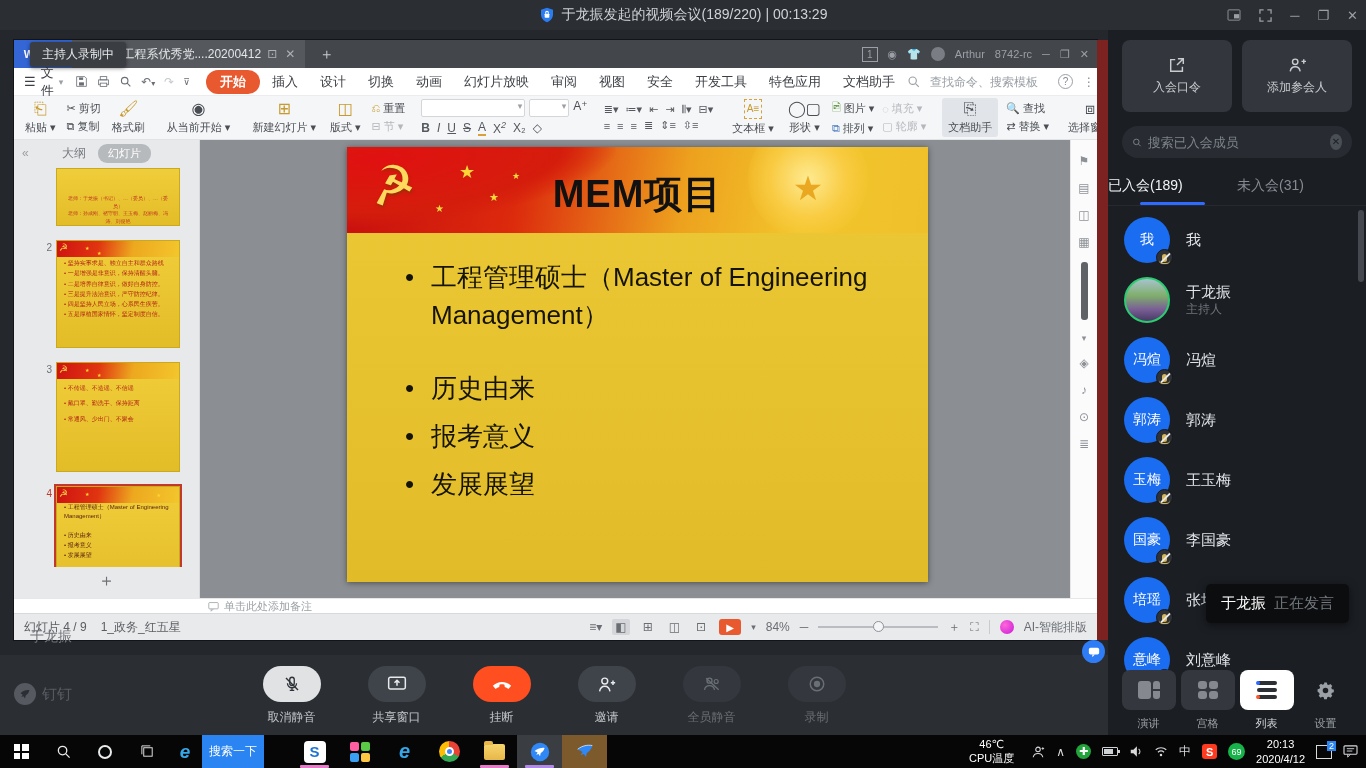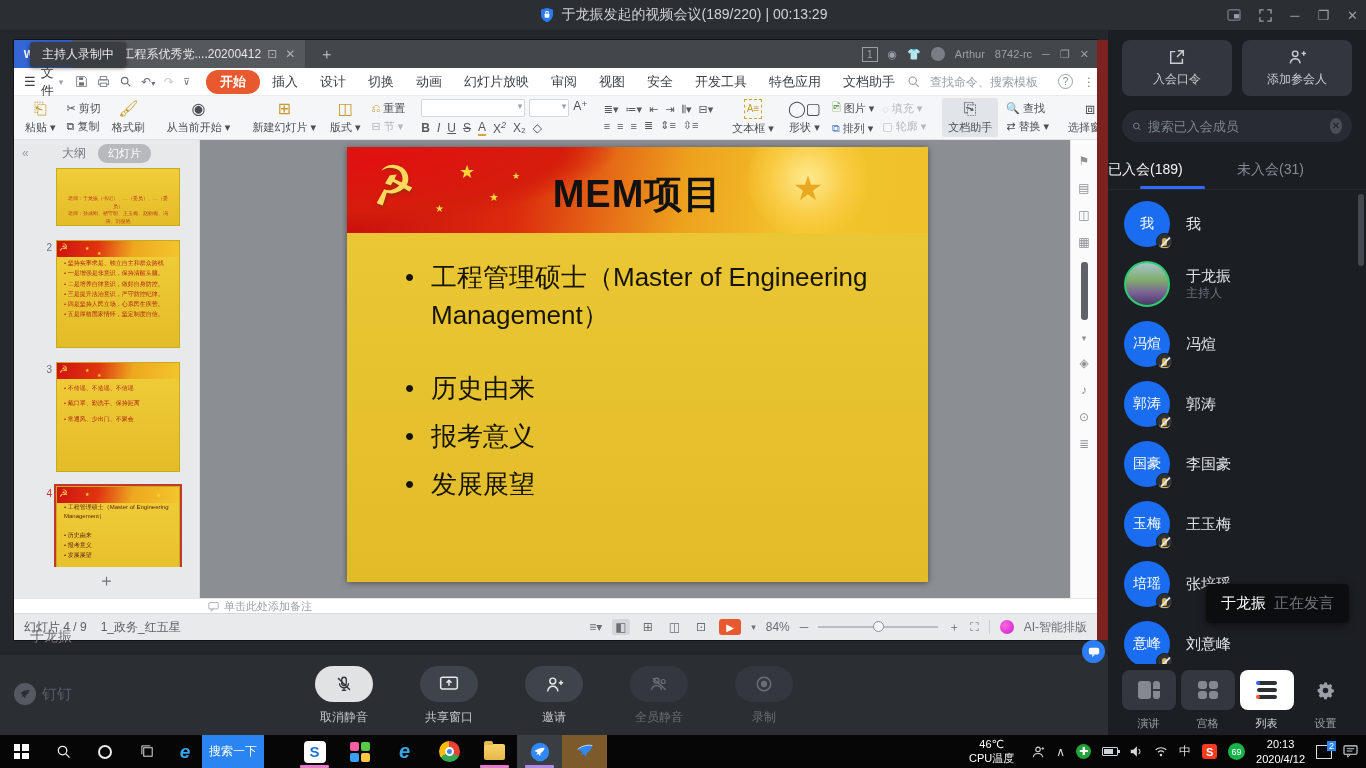--- a/index.html
+++ b/index.html
@@ -9,21 +9,21 @@
 
 
 #topbar{position:absolute;left:0;top:0;width:1366px;height:30px;background:#2b2e33;display:flex;align-items:center;justify-content:center}
 #topbar .title{display:flex;align-items:center;gap:7px;color:#cfd2d6;font-size:14px}
 #topbar .winctrl{position:absolute;right:8px;top:0;height:30px;display:flex;align-items:center;gap:18px;color:#9ba0a6;font-size:13px}
 #topbar .winctrl span{cursor:pointer}
 
 
 #panel{position:absolute;left:1108px;top:30px;width:258px;height:705px;background:#1b1e23}
 .pa-actions{display:flex;gap:10px;padding:10px 14px 0 14px}
-.pa-btn{flex:1;height:56px;background:#33373d;border-radius:8px;display:flex;flex-direction:column;align-items:center;justify-content:center;gap:5px;color:#c9cccf;font-size:12px;cursor:pointer}
+.pa-btn{flex:1;height:72px;background:#33373d;border-radius:8px;display:flex;flex-direction:column;align-items:center;justify-content:center;gap:5px;color:#c9cccf;font-size:12px;cursor:pointer}
 .pa-search{margin:14px 14px 4px 14px;height:32px;background:#282c32;border-radius:16px;display:flex;align-items:center;padding:0 10px;gap:6px}
 .pa-search input{flex:1;background:transparent;border:0;outline:0;color:#b9bec5;font-size:13px;font-family:inherit}
 .pa-search input::placeholder{color:#7e848c}
 .pa-clear{width:16px;height:16px;border-radius:50%;background:#4a4f56;color:#1b1e23;font-size:10px;line-height:16px;text-align:center}
 .pa-tabs{display:flex;margin-top:10px;border-bottom:1px solid #262a30}
 .pa-tab{flex:1;text-align:left;padding:9px 0 10px;font-size:14px;color:#878c93;position:relative;cursor:pointer}
 .pa-tab.on{color:#f2f4f6}
 .pa-tab.on::after{content:"";position:absolute;left:32px;right:32px;bottom:0;height:3px;background:#2f6bff;border-radius:2px}
 .pa-list{height:474px;overflow:hidden;position:relative;padding-top:4px}
 .p-item{height:60px;display:flex;align-items:center;padding:0 16px;gap:16px;cursor:pointer}
@@ -614,35 +614,35 @@
       <div class="p-av">
           <span>郭涛</span>
           <span class="mic-badge">
             <i class="m"></i>
           </span>
         </div>
       <div class="p-name">郭涛</div>
     </div>
     <div class="p-item">
       <div class="p-av">
+          <span>玉梅</span>
+          <span class="mic-badge">
+            <i class="m"></i>
+          </span>
+        </div>
+      <div class="p-name">王玉梅</div>
+    </div>
+    <div class="p-item">
+      <div class="p-av">
           <span>国豪</span>
           <span class="mic-badge">
             <i class="m"></i>
           </span>
         </div>
       <div class="p-name">李国豪</div>
-    </div>
-    <div class="p-item">
-      <div class="p-av">
-          <span>玉梅</span>
-          <span class="mic-badge">
-            <i class="m"></i>
-          </span>
-        </div>
-      <div class="p-name">王玉梅</div>
     </div>
     <div class="p-item">
       <div class="p-av">
           <span>培瑶</span>
           <span class="mic-badge">
             <i class="m"></i>
           </span>
         </div>
       <div class="p-name">张培瑶</div>
     </div>
@@ -726,20 +726,28 @@
       <span class="lbl">取消静音</span>
     </div>
     <div class="cbtn">
       <span class="pill dark">
           <svg width="20" height="18" viewBox="0 0 24 20">
             <rect x="2" y="2" width="20" height="14" rx="2" fill="none" stroke="#e8eaec" stroke-width="1.8"></rect>
             <path d="M12 12V6M9 8.5L12 5.5l3 3" fill="none" stroke="#e8eaec" stroke-width="1.8"></path>
           </svg>
         </span>
       <span class="lbl">共享窗口</span>
+    </div>
+    <div class="cbtn">
+      <span class="pill danger">
+          <svg width="22" height="18" viewBox="0 0 24 16">
+            <path d="M2 10c5.5-5.5 14.5-5.5 20 0l-3 3.4c-1.2-1-2.5-1.7-4-2.1l-.3-2.6c-1.8-.5-3.6-.5-5.4 0L9 11.3c-1.5.4-2.8 1.1-4 2.1z" fill="#fff"></path>
+          </svg>
+        </span>
+      <span class="lbl">挂断</span>
     </div>
     <div class="cbtn">
       <span class="pill dark">
           <svg width="19" height="19" viewBox="0 0 22 22">
             <circle cx="9" cy="7" r="3.4" fill="none" stroke="#e8eaec" stroke-width="1.7"></circle>
             <path d="M3 19c.7-4 3.2-6 6-6s5.3 2 6 6" fill="none" stroke="#e8eaec" stroke-width="1.7"></path>
             <path d="M16 9h5M18.5 6.5v5" stroke="#e8eaec" stroke-width="1.7"></path>
           </svg>
         </span>
       <span class="lbl">邀请</span>

